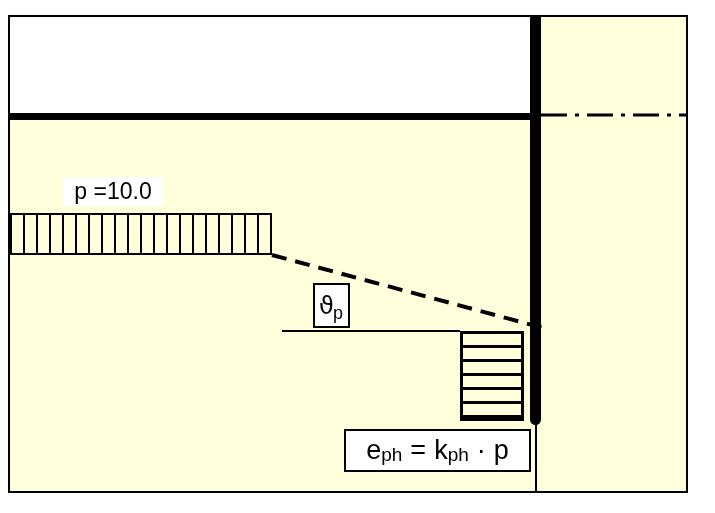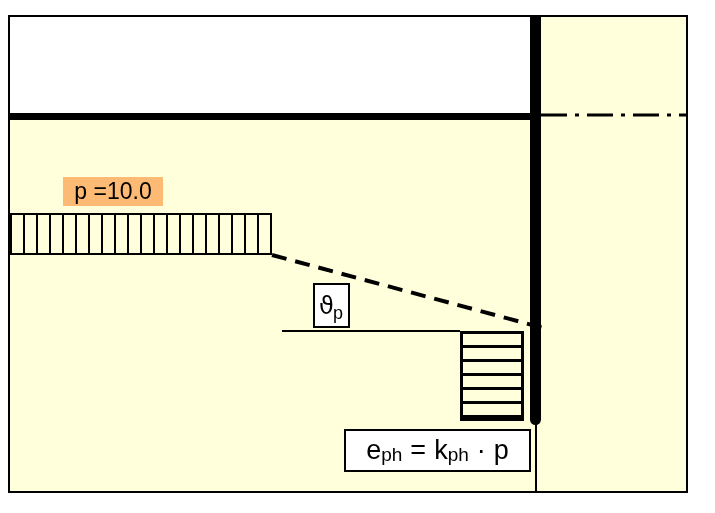--- a/index.html
+++ b/index.html
@@ -55,21 +55,21 @@
     border-top: 2px solid #000;
     border-bottom: 2px solid #000;
     border-right: 2px solid #000;
     background: repeating-linear-gradient(to right, #000 0 2px, transparent 2px 13px);
   }
 
   
   .surcharge-label {
     position: absolute; left: 53px; top: 160px;
     width: 100px; height: 29px;
-    background: #fdba74;
+    background: #ffffff;
     color: #000;
     font-size: 23px;
     line-height: 29px;
     text-align: center;
     white-space: pre;
   }
 
   
   .angle-box {
     position: absolute; left: 303px; top: 266px;

